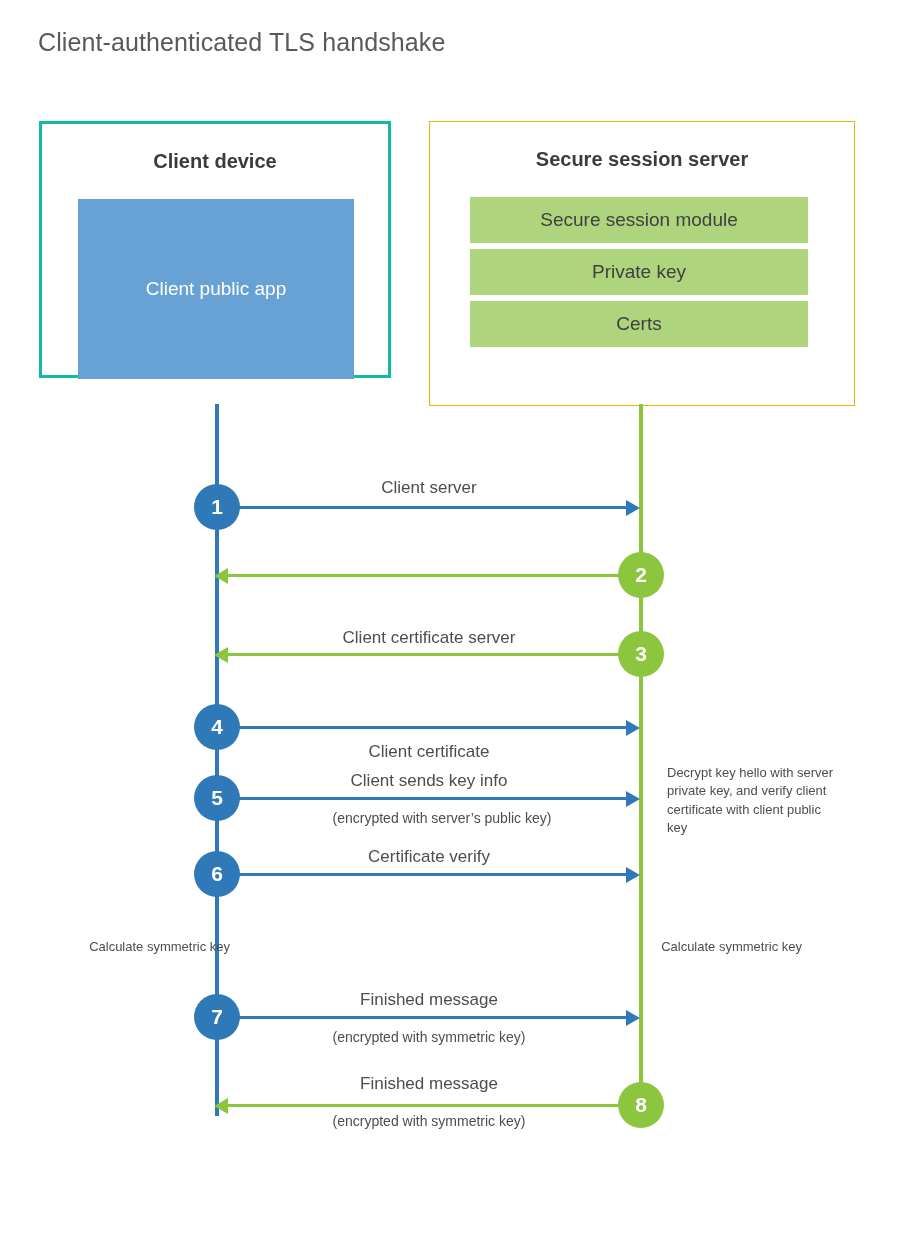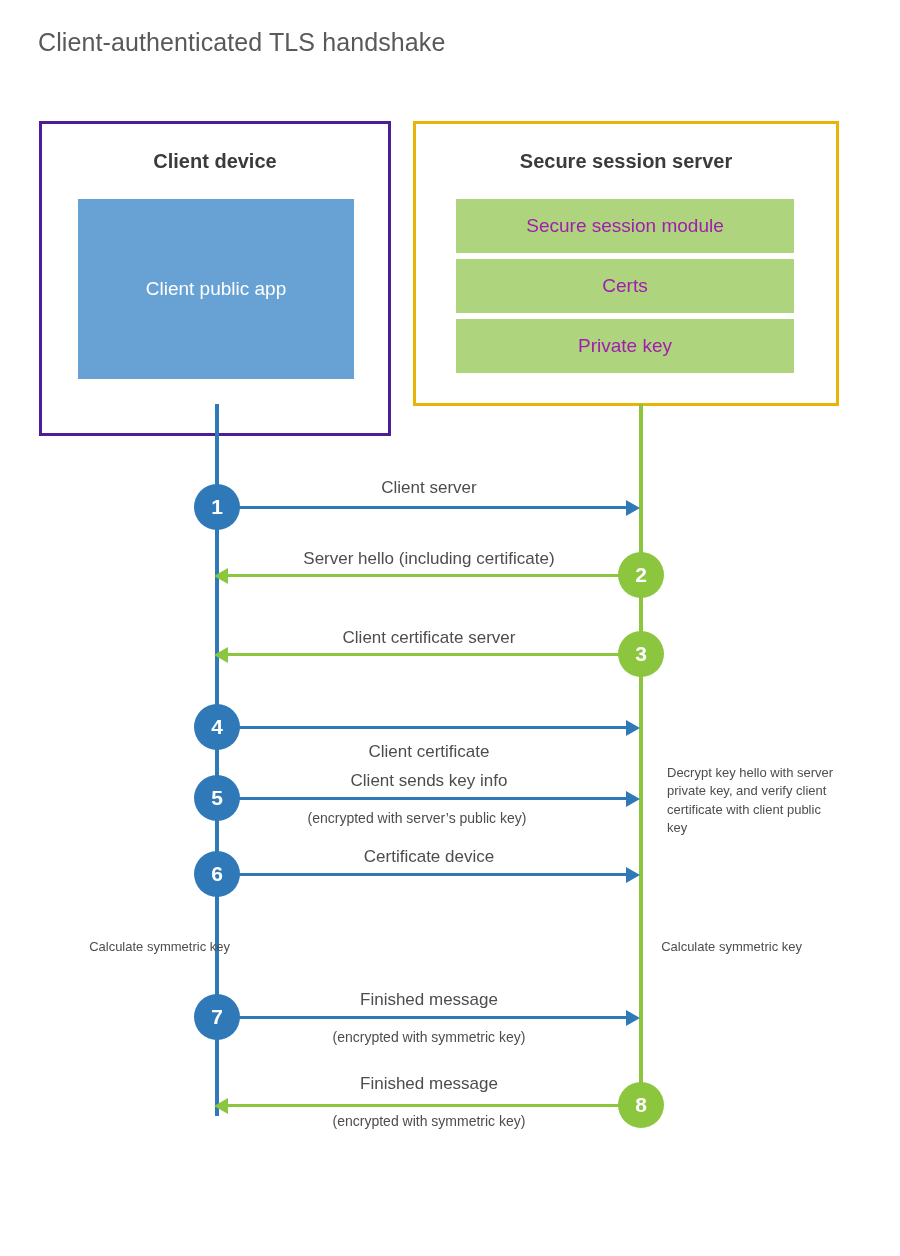--- a/index.html
+++ b/index.html
@@ -28,27 +28,27 @@
     white-space: nowrap;
   }
 
   
   .actor-box {
     position: absolute;
     background: #ffffff;
   }
   .actor-box.client {
     left: 39px;  top: 121px;
-    width: 352px; height: 315px;
-    border: 3px solid #4c1d95;
+    width: 352px; height: 257px;
+    border: 3px solid #14b8a6;
   }
   .actor-box.server {
-    left: 413px; top: 121px;
+    left: 429px; top: 121px;
     width: 426px; height: 285px;
-    border: 3px solid #eab308;
+    border: 1px solid #eab308;
   }
   .actor-title {
     position: absolute;
     left: 0; right: 0;
     top: 26px;
     text-align: center;
     font-size: 20px;
     font-weight: 700;
     color: #3b3b3b;
   }
@@ -73,26 +73,26 @@
   
   .server-bars {
     position: absolute;
     left: 40px; top: 75px;
     width: 338px;
     display: flex;
     flex-direction: column;
     gap: 6px;
   }
   .server-bar {
-    height: 54px;
+    height: 46px;
     background: #afd47e;
     display: flex;
     align-items: center;
     justify-content: center;
-    color: #a21caf;
+    color: #404040;
     font-size: 19px;
     font-weight: 400;
   }
 
   
   .lifeline {
     position: absolute;
     width: 4px;
   }
   .lifeline.client-line {
@@ -184,55 +184,54 @@
 
   <div class="actor-box client">
     <div class="actor-title">Client device</div>
     <div class="client-app">Client public app</div>
   </div>
 
   <div class="actor-box server">
     <div class="actor-title">Secure session server</div>
     <div class="server-bars">
       <div class="server-bar">Secure session module</div>
+      <div class="server-bar">Private key</div>
       <div class="server-bar">Certs</div>
-      <div class="server-bar">Private key</div>
     </div>
   </div>
 
   <div class="lifeline client-line"></div>
   <div class="lifeline server-line"></div>
 
   <div class="msg-label" style="left:217px; top:478px; width:424px;">Client server</div>
   <div class="msg-line blue" style="left:217px; top:506px; width:412px;"></div>
   <div class="arrow-head right blue" style="left:626px; top:499.5px;"></div>
   <div class="step-circle blue" style="left:194px; top:484px;">1</div>
 
-  <div class="msg-label" style="left:217px; top:549px; width:424px;">Server hello (including certificate)</div>
   <div class="msg-line green" style="left:228px; top:574px; width:401px;"></div>
   <div class="arrow-head left green" style="left:214px; top:567.5px;"></div>
   <div class="step-circle green" style="left:618px; top:552px;">2</div>
 
   <div class="msg-label" style="left:217px; top:628px; width:424px;">Client certificate server</div>
   <div class="msg-line green" style="left:228px; top:653px; width:401px;"></div>
   <div class="arrow-head left green" style="left:214px; top:646.5px;"></div>
   <div class="step-circle green" style="left:618px; top:631px;">3</div>
 
   <div class="msg-label" style="left:217px; top:698px; width:424px;margin-top:44px;">Client certificate</div>
   <div class="msg-line blue" style="left:217px; top:726px; width:412px;"></div>
   <div class="arrow-head right blue" style="left:626px; top:719.5px;"></div>
   <div class="step-circle blue" style="left:194px; top:704px;">4</div>
 
   <div class="msg-label" style="left:217px; top:771px; width:424px;">Client sends key info</div>
   <div class="msg-line blue" style="left:217px; top:797px; width:412px;"></div>
   <div class="arrow-head right blue" style="left:626px; top:790.5px;"></div>
-  <div class="msg-sublabel" style="left:205px; top:810px; width:424px;">(encrypted with server’s public key)</div>
+  <div class="msg-sublabel" style="left:230px; top:810px; width:424px;">(encrypted with server’s public key)</div>
   <div class="step-circle blue" style="left:194px; top:775px;">5</div>
 
-  <div class="msg-label" style="left:217px; top:847px; width:424px;">Certificate device</div>
+  <div class="msg-label" style="left:217px; top:847px; width:424px;">Certificate verify</div>
   <div class="msg-line blue" style="left:217px; top:873px; width:412px;"></div>
   <div class="arrow-head right blue" style="left:626px; top:866.5px;"></div>
   <div class="step-circle blue" style="left:194px; top:851px;">6</div>
 
   <div class="msg-label" style="left:217px; top:990px; width:424px;">Finished message</div>
   <div class="msg-line blue" style="left:217px; top:1016px; width:412px;"></div>
   <div class="arrow-head right blue" style="left:626px; top:1009.5px;"></div>
   <div class="msg-sublabel" style="left:217px; top:1029px; width:424px;">(encrypted with symmetric key)</div>
   <div class="step-circle blue" style="left:194px; top:994px;">7</div>
 

